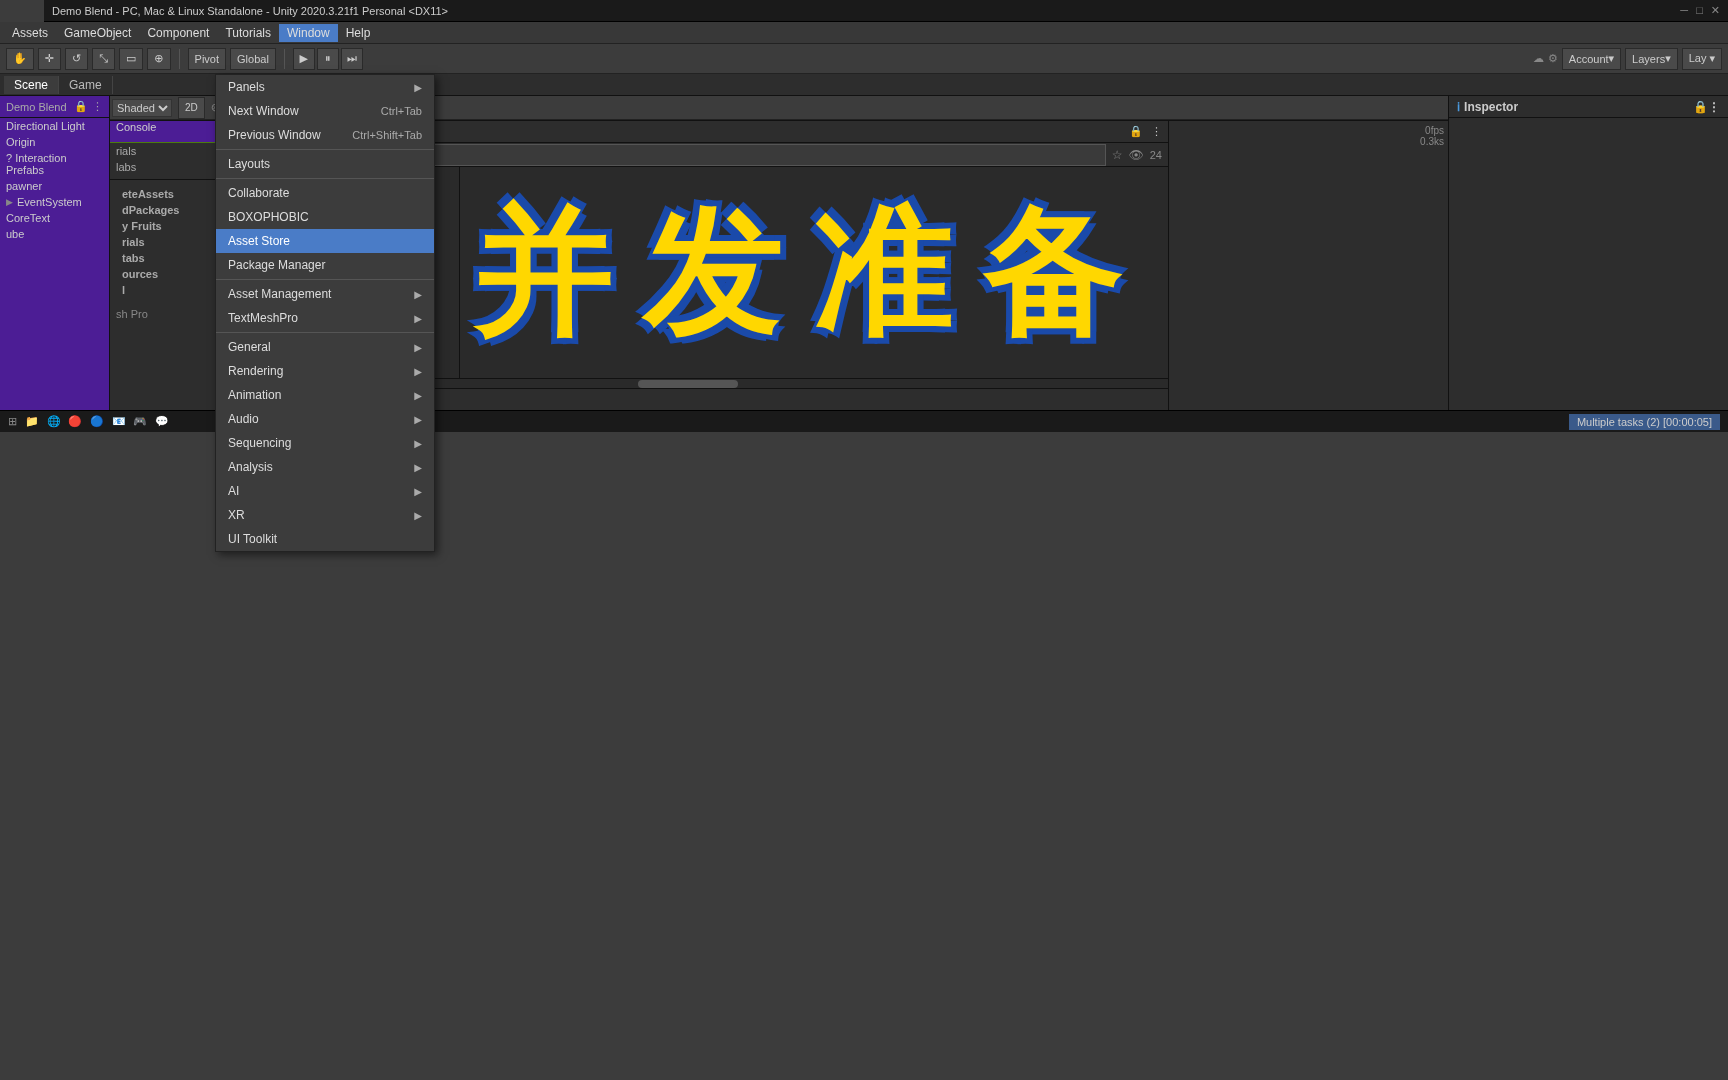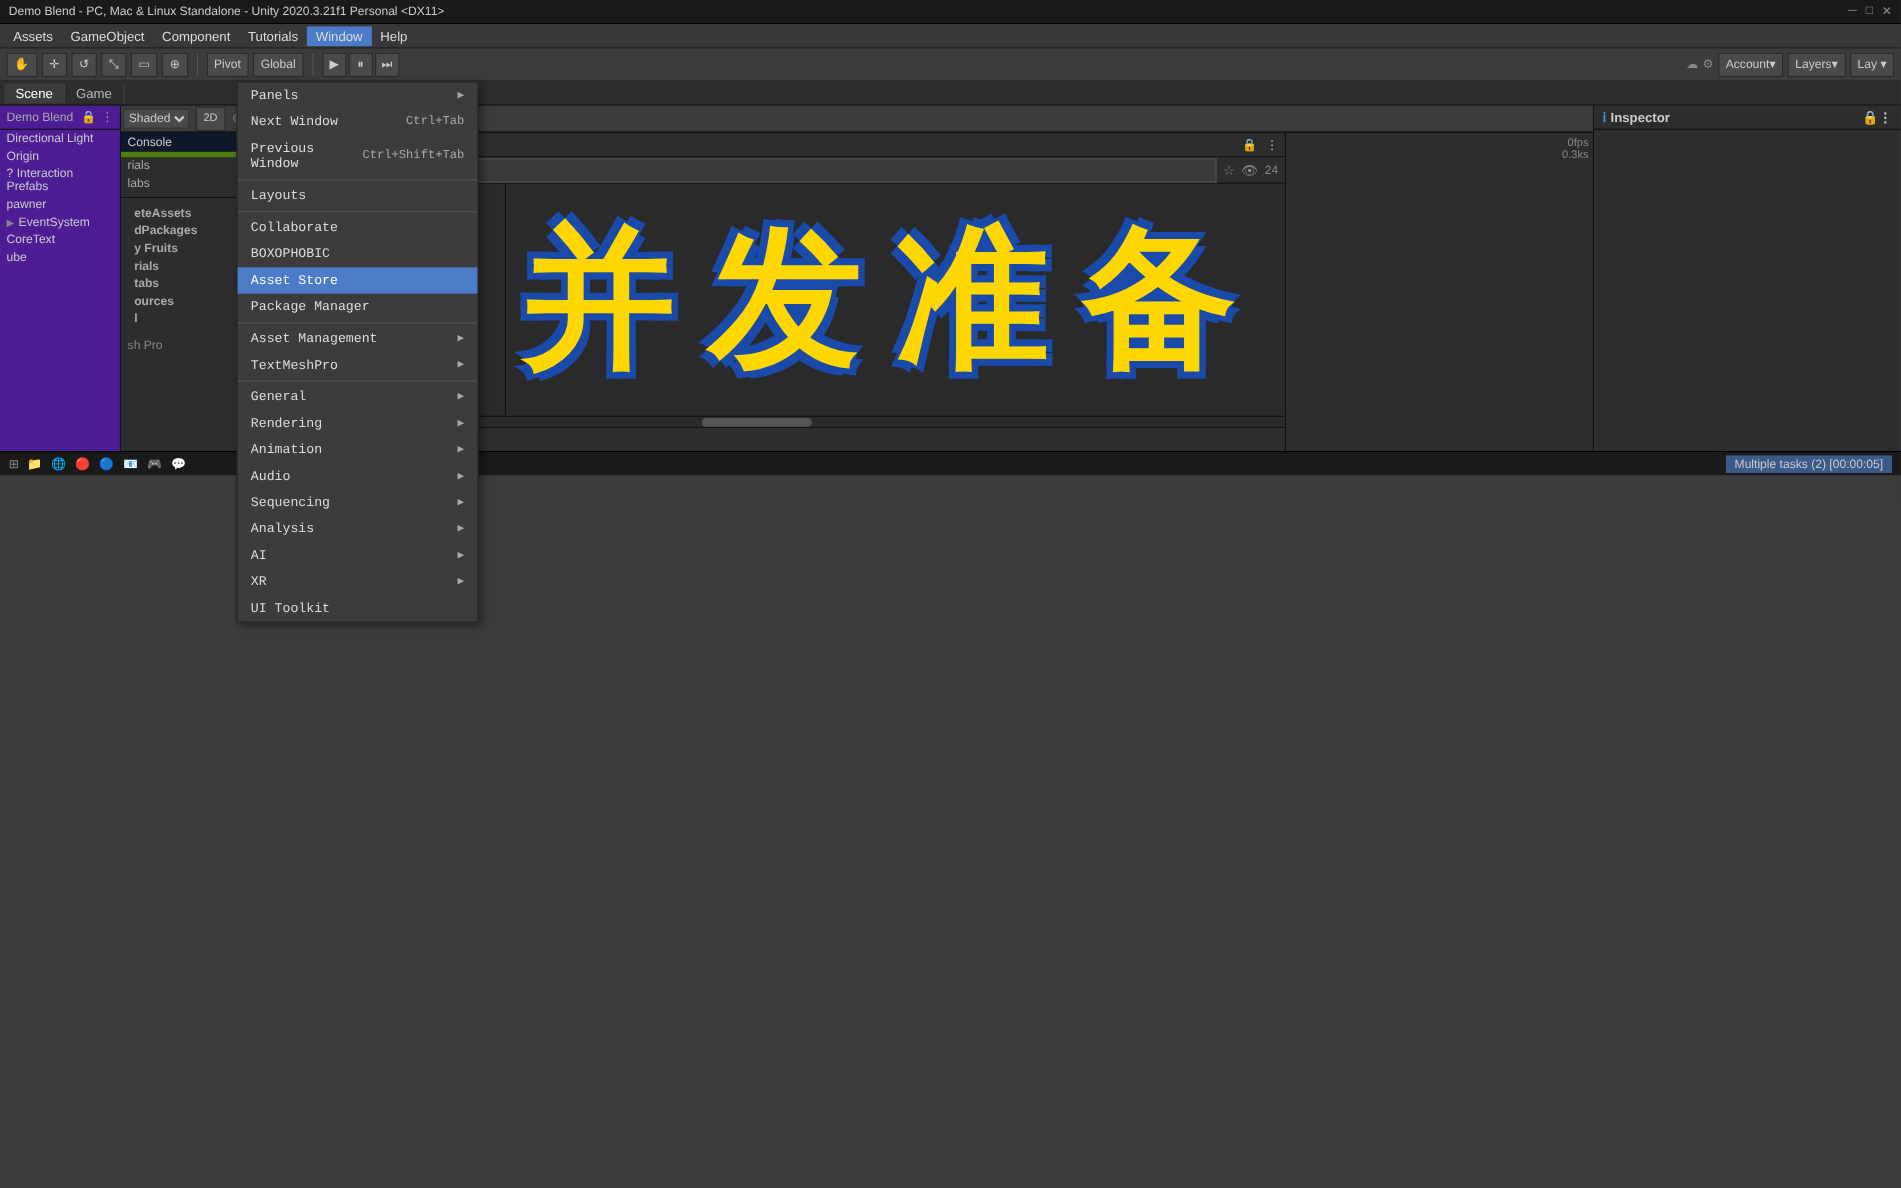--- a/index.html
+++ b/index.html
@@ -16,20 +16,21 @@
     
     #title-bar {
       height: 22px;
       background: #1a1a1a;
       display: flex;
       align-items: center;
       padding: 0 8px;
       color: #ccc;
       font-size: 11px;
       border-bottom: 1px solid #000;
+      margin-left: 44px;
     }
 
     
     #menu-bar {
       height: 22px;
       background: #383838;
       display: flex;
       align-items: center;
       padding: 0 4px;
       border-bottom: 1px solid #222;
@@ -200,27 +201,27 @@
     }
     #bottom-left {
       width: 175px;
       background: #2d2d2d;
       border-right: 1px solid #111;
       display: flex;
       flex-direction: column;
     }
     #console-header {
       height: 22px;
-      background: #0f172a;
-      display: flex;
-      align-items: center;
+      background: #4c1d95;
+      display: flex;
+      align-items: flex-start;
       padding: 0 6px;
       font-size: 11px;
       color: #ccc;
-      border-bottom: 5px solid #4d7c0f;
+      border-bottom: 1px solid #4d7c0f;
     }
     .console-item {
       padding: 2px 6px;
       font-size: 11px;
       color: #aaa;
       cursor: pointer;
     }
 
     #bottom-center {
       flex: 1;
@@ -337,21 +338,20 @@
       z-index: 1000;
       font-size: 12px;
     }
     .dropdown-item {
       padding: 5px 12px;
       cursor: pointer;
       color: #ddd;
       display: flex;
       align-items: center;
       justify-content: space-between;
-      font-family: Liberation Mono, monospace;
     }
     .dropdown-item:hover, .dropdown-item.highlighted {
       background: #4a7cc7;
       color: #fff;
     }
     .dropdown-item .shortcut {
       color: #aaa;
       font-size: 11px;
     }
     .dropdown-separator {

